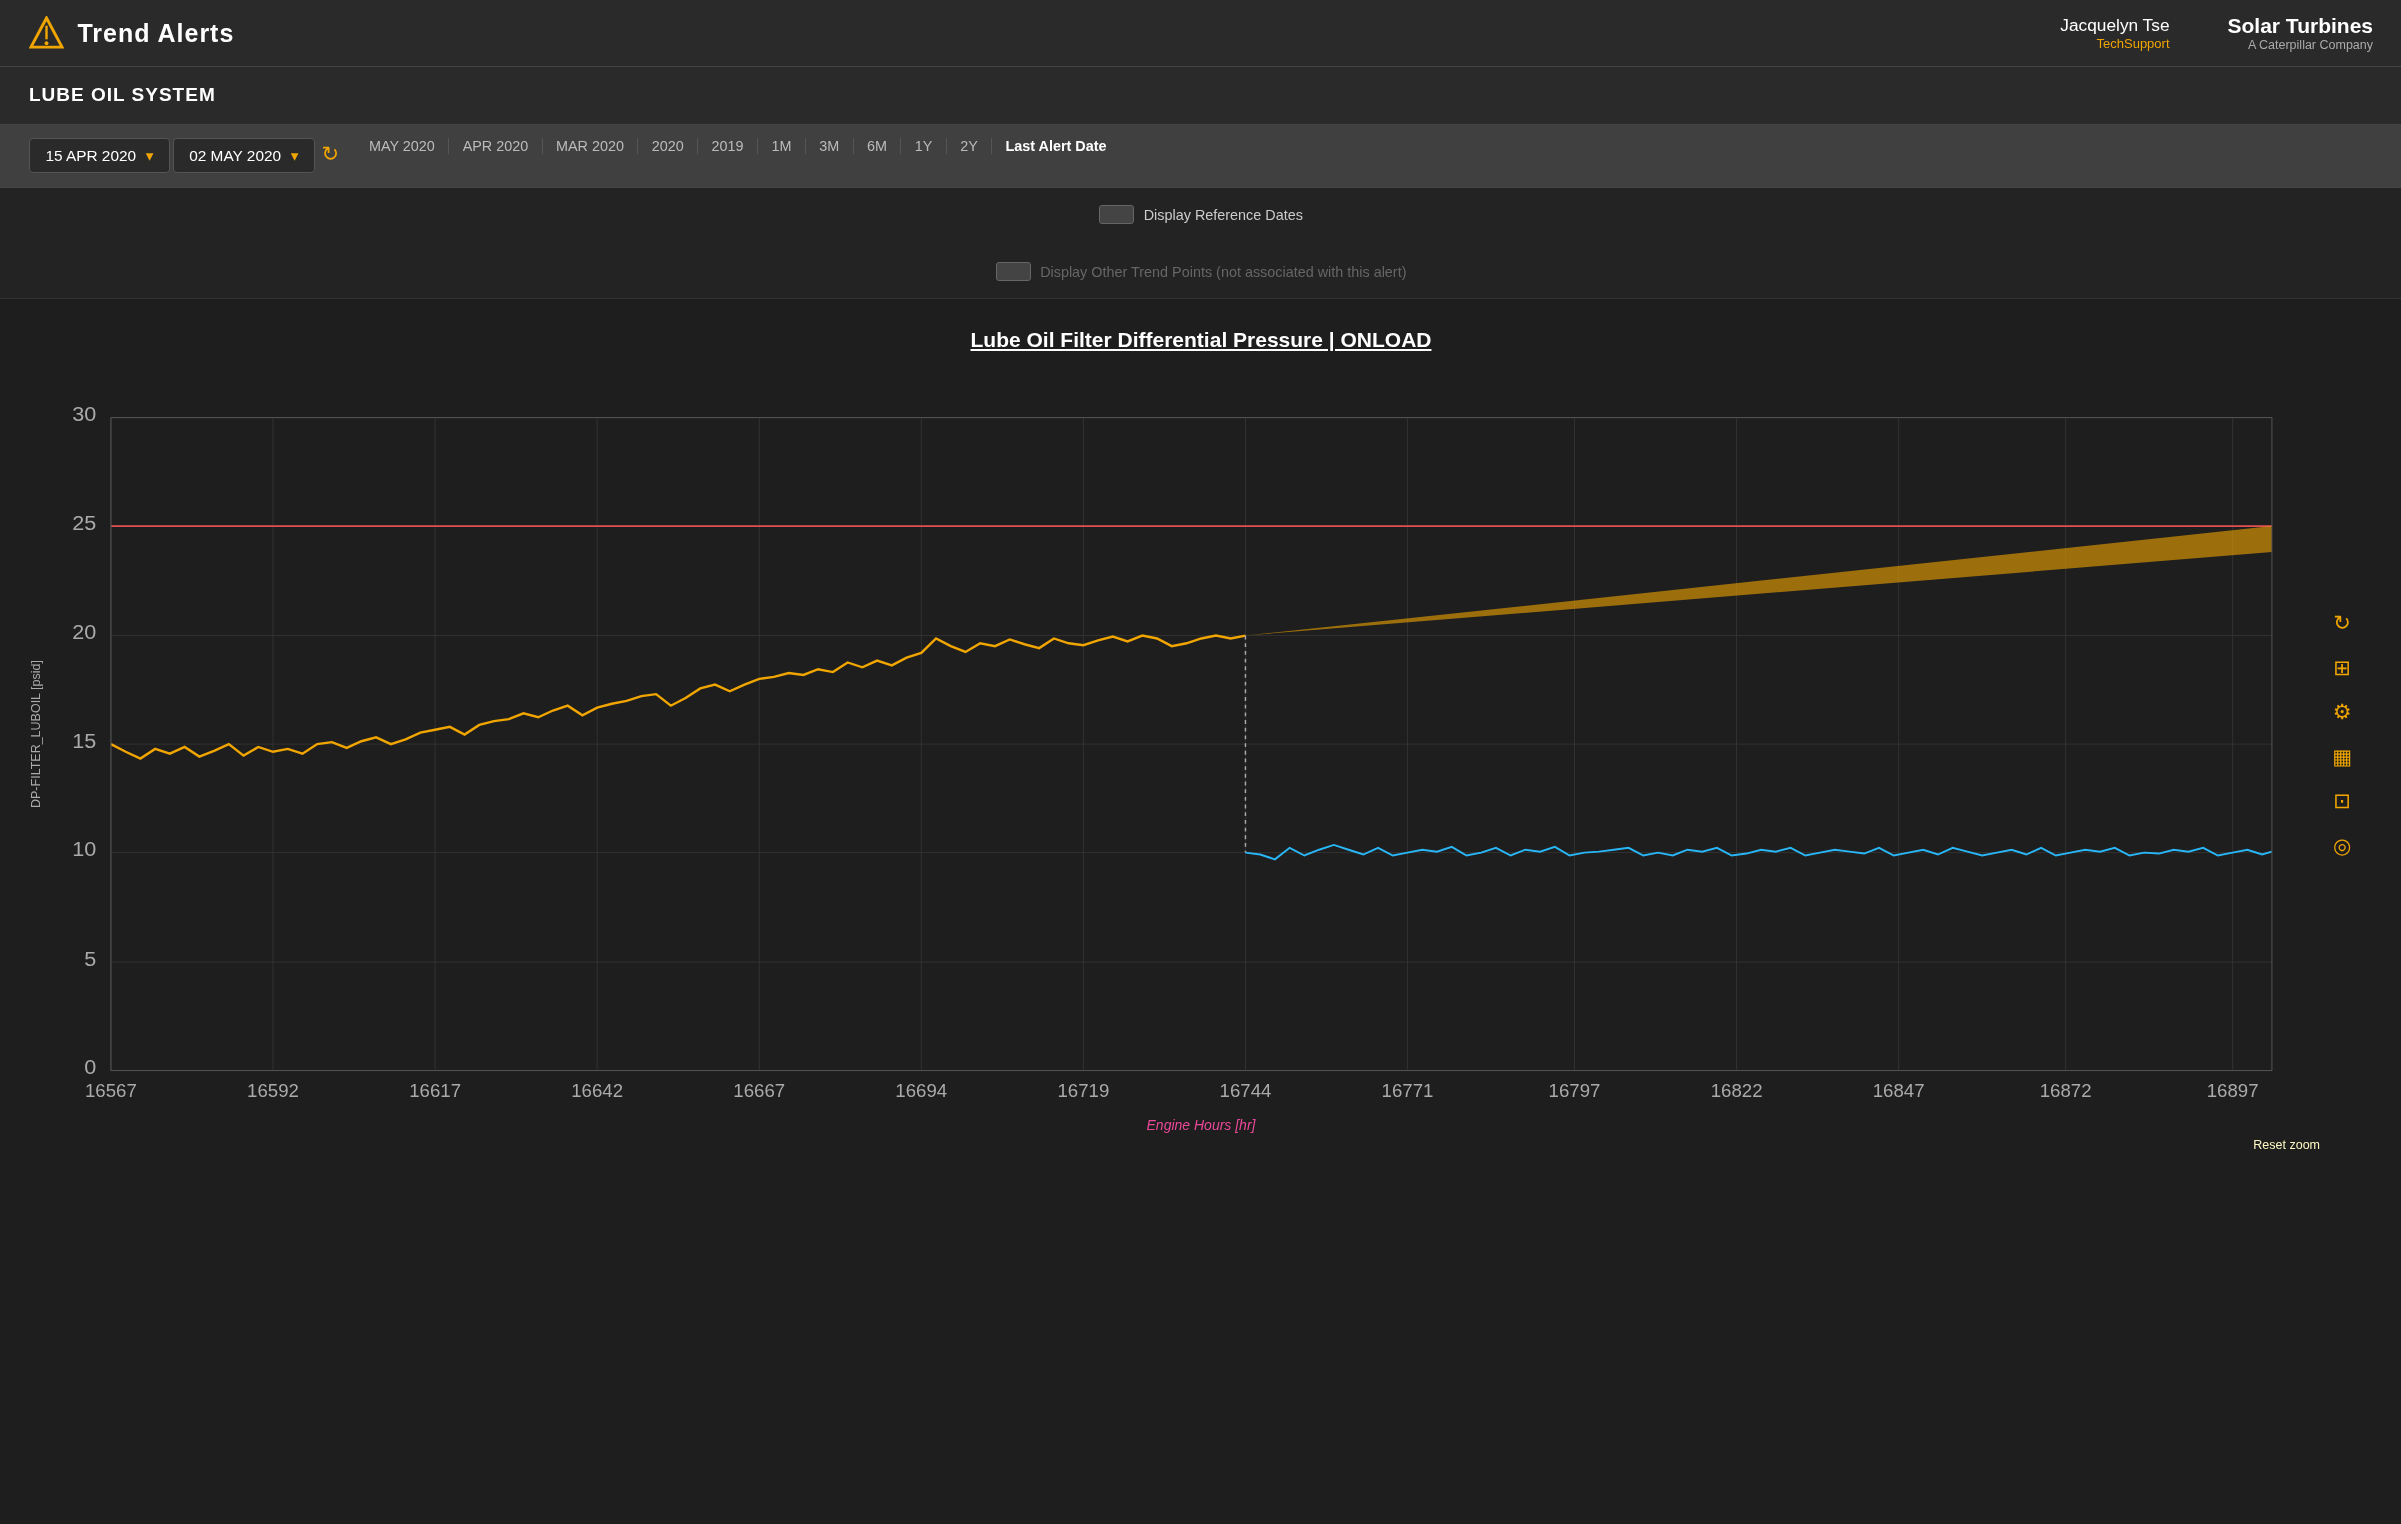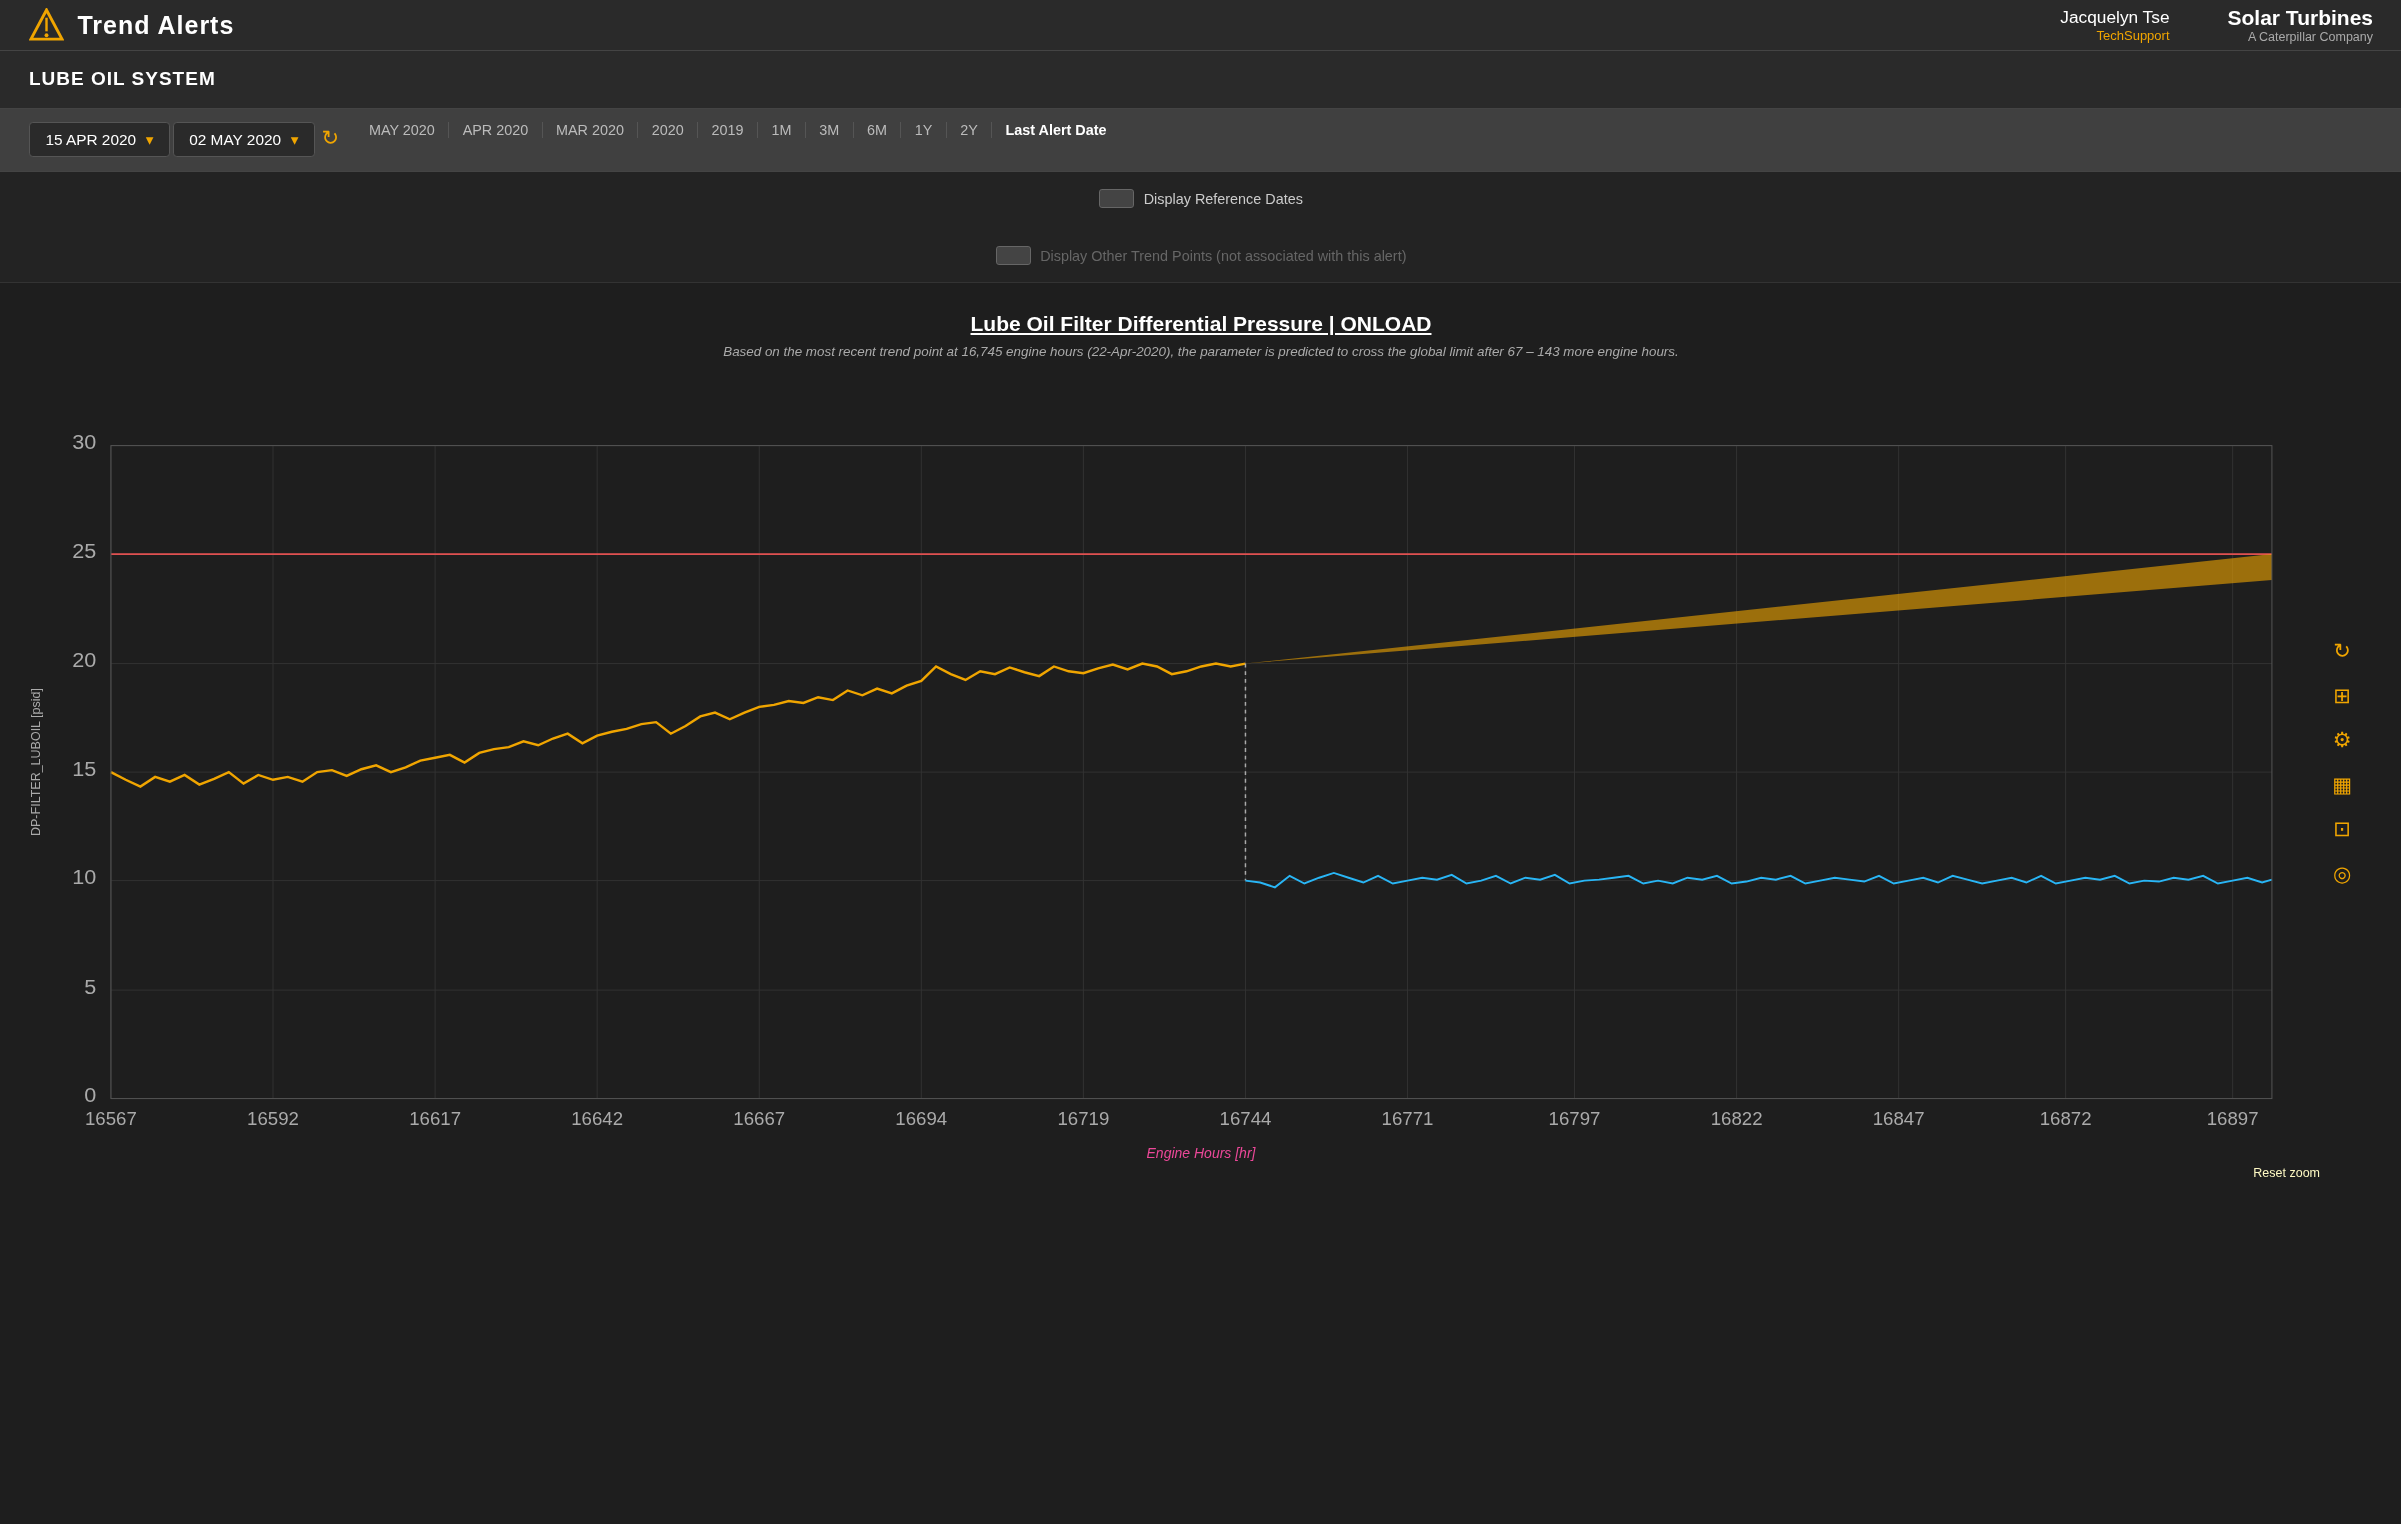--- a/index.html
+++ b/index.html
@@ -8,21 +8,21 @@
       color: #ccc;
       font-family: Arial, sans-serif;
       width: 2402px;
       min-height: 1525px;
       overflow-x: hidden;
     }
 
     
     .header {
       background: #2a2a2a;
-      height: 51px;
+      height: 67px;
       display: flex;
       align-items: center;
       justify-content: space-between;
       padding: 0 29px;
       border-bottom: 1.9px solid #444;
     }
     .header-left {
       display: flex;
       align-items: center;
       gap: 13.4px;
@@ -299,21 +299,20 @@
     <span class="toggle-label">Display Reference Dates</span>
   </div>
   <div class="toggle-option">
     <div class="toggle-box"></div>
     <span class="toggle-label dimmed">Display Other Trend Points (not associated with this alert)</span>
   </div>
 </div>
 
 <div class="chart-container">
   <div class="chart-title">Lube Oil Filter Differential Pressure | ONLOAD</div>
-  <div class="chart-subtitle">Based on the most recent trend point at 16,745 engine hours (22-Apr-2020), the parameter is predicted to cross the global limit after 67 – 143 more engine hours.</div>
 
   <div class="chart-wrapper">
     <div class="chart-y-label">DP-FILTER_LUBOIL [psid]</div>
     <div class="chart-inner">
       <svg class="chart-svg" viewBox="0 0 2300 780" preserveAspectRatio="none">
 
         <rect x="0" y="0" width="2300" height="780" fill="#1e1e1e"></rect>
 
         <line x1="60" y1="740" x2="2260" y2="740" stroke="#333" stroke-width="1"></line>
         <line x1="60" y1="627" x2="2260" y2="627" stroke="#333" stroke-width="1"></line>

